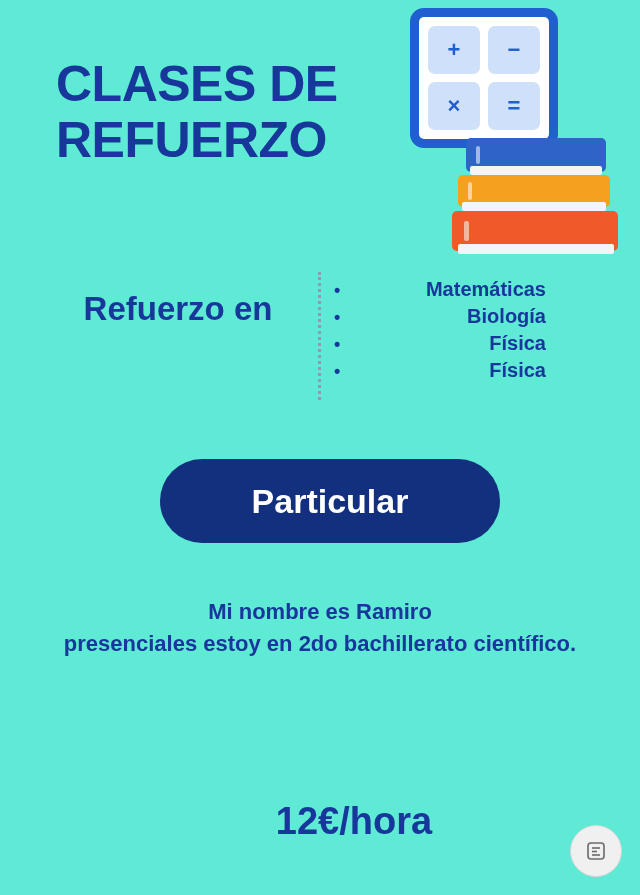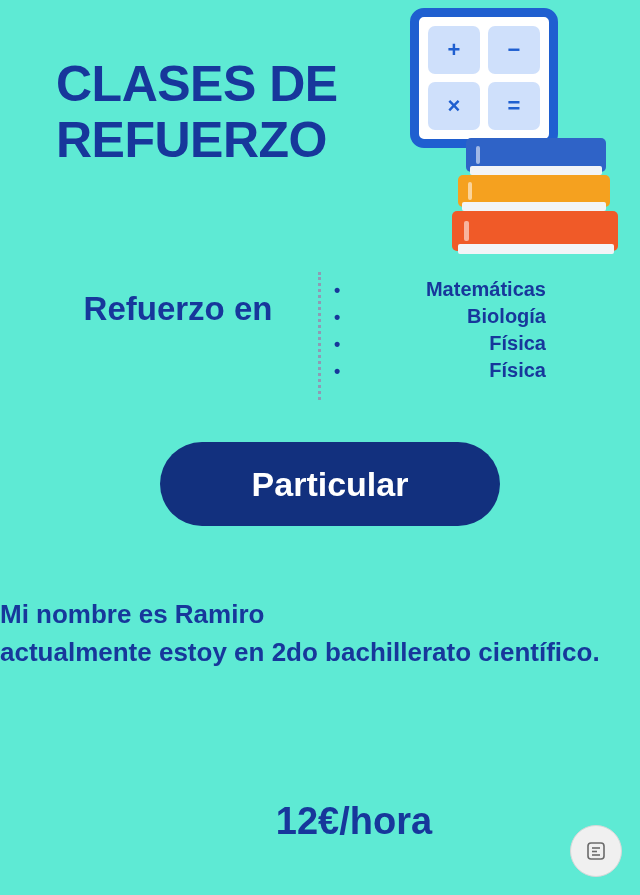--- a/index.html
+++ b/index.html
@@ -136,43 +136,44 @@
   .subject-text {
     flex: 1;
     text-align: right;
     padding-right: 28px;
   }
 
   
   .pill {
     position: absolute;
     left: 160px;
-    top: 442px;
+    top: 459px;
     width: 340px;
     height: 84px;
     background: #12307e;
     border-radius: 44px;
     display: flex;
     align-items: center;
     justify-content: center;
     color: #ffffff;
     font-weight: bold;
     font-size: 34px;
     font-family: "Liberation Sans", sans-serif;
   }
 
   
   .body-text {
     position: absolute;
     left: 0;
     top: 596px;
     width: 640px;
-    color: #17379b;
-    font-weight: bold;
-    font-size: 26px;
+    text-align: center;
+    color: #17379b;
+    font-weight: bold;
+    font-size: 22px;
     line-height: 1.45;
     font-family: "Liberation Sans", sans-serif;
   }
   .body-text .para { margin-bottom: 22px; }
   .body-text .para:last-child { margin-bottom: 0; }
 
   .price {
     position: absolute;
     left: 14px;
     top: 800px;
@@ -256,21 +257,21 @@
       <span class="subject-bullet">•</span>
       <span class="subject-text">Física</span>
     </div>
   </div>
 
   <div class="pill">Particular</div>
 
   <div class="body-text">
     <div class="para">
       <div>Mi nombre es Ramiro</div>
-      <div>actualmente estoy en  2do bachillerato científico.</div>
+      <div>presenciales estoy en  2do bachillerato científico.</div>
     </div>
     <div class="para">
     </div>
   </div>
 
   <div class="price">12€/hora</div>
 
   <div class="fab">
     <svg width="24" height="24" viewBox="0 0 24 24" fill="none" stroke="#6b6b6b" stroke-width="1.6">
       <rect x="4" y="4" width="16" height="16" rx="3"></rect>

